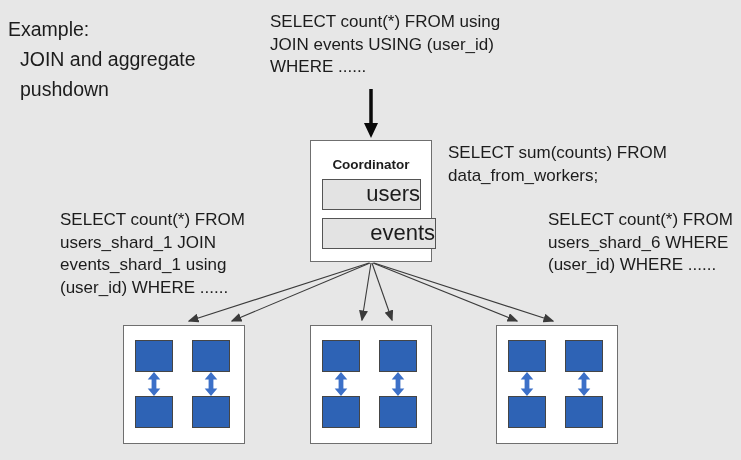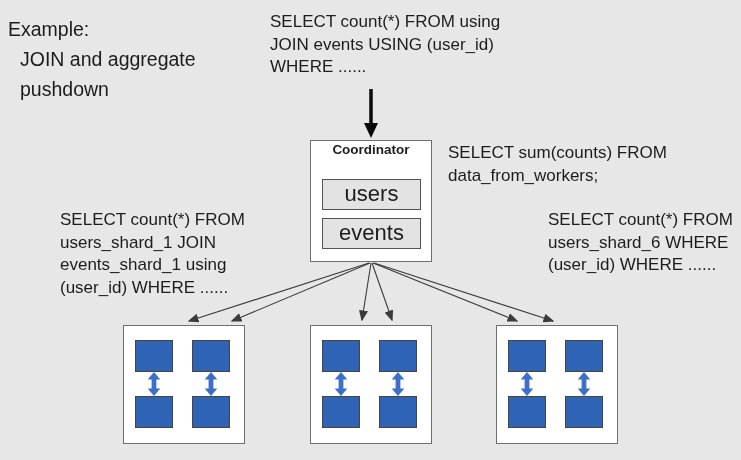--- a/index.html
+++ b/index.html
@@ -38,36 +38,36 @@
   .shard-sql-right { left: 548px; top: 209px; }
   .coordinator {
     position: absolute;
     left: 310px; top: 140px;
     width: 122px; height: 122px;
     background: var(--node-fill, #fff);
     border: 1.5px solid var(--node-border, #6f6f6f);
     box-sizing: border-box;
   }
   .coord-label {
-    margin-top: 1px;
+    margin-top: 16px;
     text-align: center;
     font-size: 13.5px;
     font-weight: 600;
   }
   .table-box {
     position: absolute;
     left: 11px; width: 97px; height: 29px;
     background: var(--table-fill, #e3e3e3);
     border: 1.2px solid var(--table-border, #545454);
-    text-align: center;
+    text-align: right;
     font-size: 22px;
     line-height: 28px;
   }
   .table-users  { top: 38px; }
-  .table-events { top: 77px; }
+  .table-events { top: 77px; padding-left: 15px; }
   .worker {
     position: absolute;
     top: 325px;
     width: 122px; height: 119px;
     background: var(--node-fill, #fff);
     border: 1.5px solid var(--node-border, #6f6f6f);
     box-sizing: border-box;
   }
   .worker-1 { left: 123px; }
   .worker-2 { left: 310px; }

